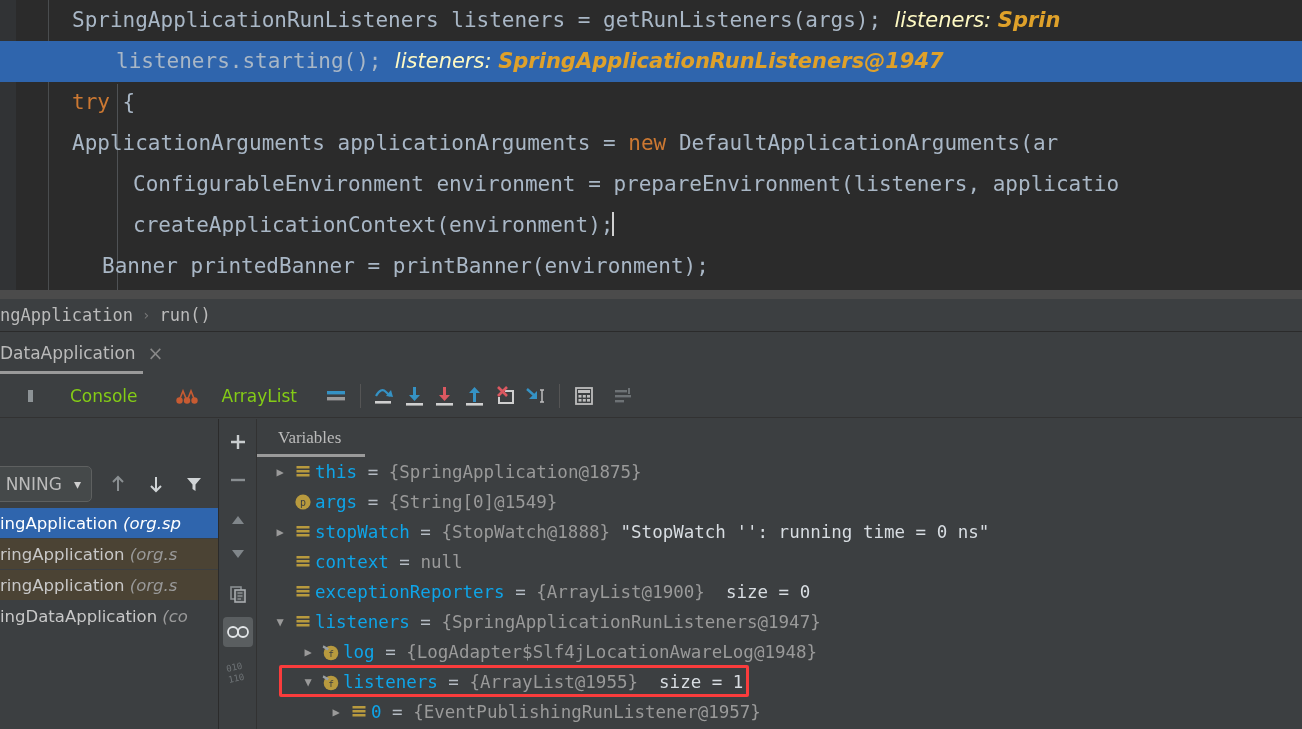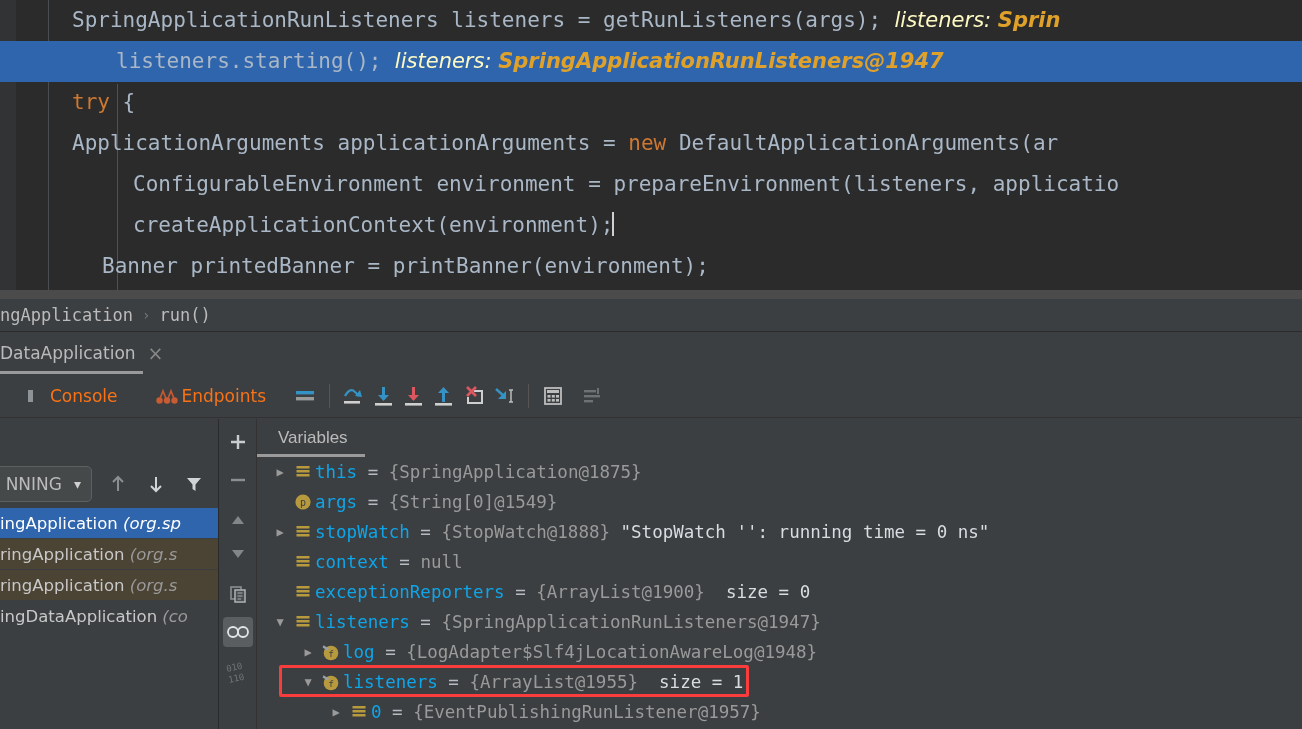--- a/index.html
+++ b/index.html
@@ -92,22 +92,22 @@
     background: #9a9a9a;
   }
 
   
   #toolbar {
     position: absolute; left: 0; top: 374px; width: 1302px; height: 44px;
     background: #3c3f41; border-bottom: 1px solid #323232;
     display: flex; align-items: center;
   }
   .tb-item {
-    display: flex; align-items: center; gap: 0;
-    font-family: "DejaVu Sans", sans-serif; font-size: 17px; color: #f97316;
+    display: flex; align-items: center; gap: 20px;
+    font-family: "DejaVu Sans", sans-serif; font-size: 17px; color: #84cc16;
     height: 44px; padding: 0 6px;
   }
   .tb-sep {
     width: 1px; height: 24px; background: #555; margin: 0 9px;
   }
   .tb-ico { display: flex; align-items: center; justify-content: center; width: 30px; height: 30px; }
 
   
   #frames {
     position: absolute; left: 0; top: 419px; width: 219px; height: 310px;
@@ -154,21 +154,21 @@
     position: absolute; left: 256px; top: 419px; width: 1046px; height: 310px;
     background: #3c3f41; border-left: 1px solid #323232;
     overflow: hidden;
   }
   #vars-tabs {
     position: absolute; left: 0; top: 0; width: 1046px; height: 38px;
   }
   .vtab {
     position: absolute; left: 21px; top: 0; height: 38px;
     display: flex; align-items: center;
-    font-family: Liberation Sans, sans-serif; font-size: 17px; color: #bbbbbb;
+    font-family: Liberation Serif, serif; font-size: 17px; color: #bbbbbb;
   }
   .vtab-underline {
     position: absolute; left: 0; top: 35px; width: 108px; height: 3px; background: #9a9a9a;
   }
   #vars-list {
     position: absolute; left: 0; top: 38px; width: 1046px; height: 272px;
   }
   .var-row {
     position: absolute; left: 0; width: 1046px; height: 30px;
     display: flex; align-items: center; white-space: pre;
@@ -237,21 +237,21 @@
   <div style="width:22px"></div>
   <div class="tb-item">
     <span class="tb-ico">
       <svg width="22" height="18" viewBox="0 0 22 18">
         <path d="M3 14 L7 4 L11 14 L15 4 L19 14" stroke="#c75b32" stroke-width="1.6" fill="none"></path>
         <circle cx="3.5" cy="13.5" r="3.2" fill="#c75b32"></circle>
         <circle cx="11" cy="13.5" r="3.2" fill="#c75b32"></circle>
         <circle cx="18.5" cy="13.5" r="3.2" fill="#c75b32"></circle>
       </svg>
     </span>
-    <span>Endpoints</span>
+    <span>ArrayList</span>
   </div>
   <div style="width:18px"></div>
   <span class="tb-ico">
     <svg width="24" height="24" viewBox="0 0 24 24">
       <rect x="3" y="7" width="18" height="3.4" fill="#3592c4"></rect>
       <rect x="3" y="13" width="18" height="3.4" fill="#9a9a9a"></rect>
     </svg>
   </span>
   <div class="tb-sep"></div>
   <span class="tb-ico">

